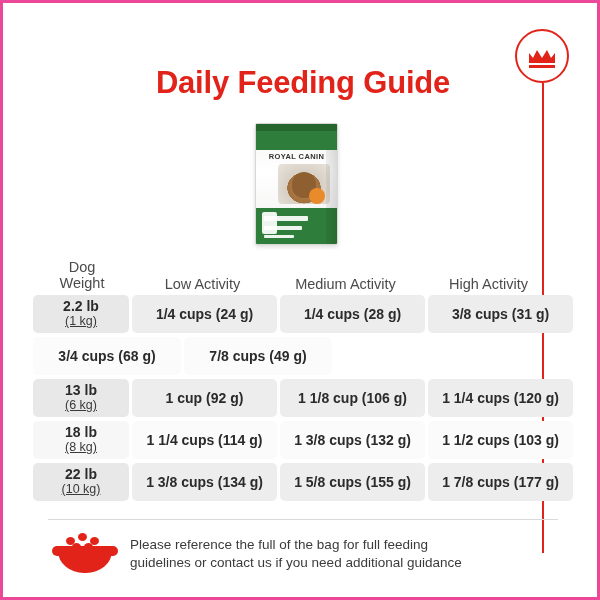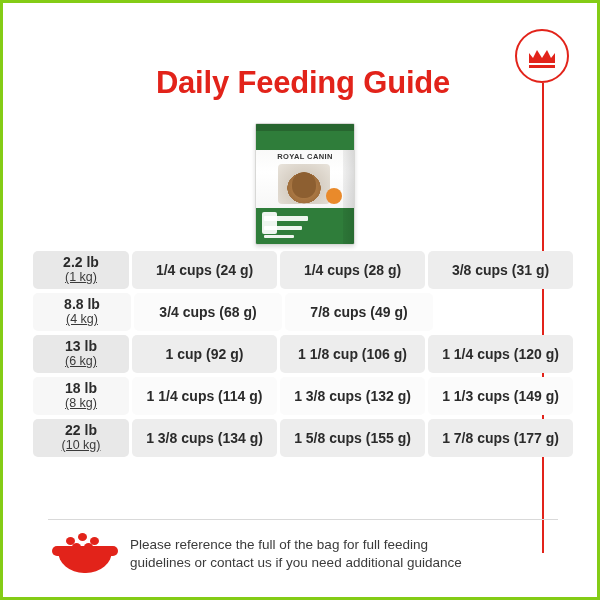--- a/index.html
+++ b/index.html
@@ -11,21 +11,21 @@
     height: 600px;
     background: #ffffff;
     font-family: "Liberation Sans", sans-serif;
     overflow: hidden;
   }
   .page {
     position: relative;
     width: 600px;
     height: 600px;
     box-sizing: border-box;
-    border: 3px solid #84cc16;
+    border: 3px solid #ec4899;
     background: #ffffff;
   }
 
   
   .crown-wrap {
     position: absolute;
     top: 26px;
     right: 26px;
     width: 56px;
     height: 56px;
@@ -59,21 +59,21 @@
     font-size: 31px;
     font-weight: bold;
     letter-spacing: -0.2px;
   }
 
   
   .bag {
     position: absolute;
     top: 120px;
     left: 252px;
-    width: 100px;
+    width: 83px;
     height: 122px;
   }
   .bag-body {
     position: absolute;
     inset: 0;
     background: linear-gradient(180deg, #f3f3f1 0%, #ffffff 40%, #efefee 100%);
     border: 1px solid #d8d8d6;
     border-radius: 2px;
     box-shadow: 0 2px 4px rgba(0,0,0,0.14);
     overflow: hidden;
@@ -313,36 +313,41 @@
         <div class="bag-line" style="top:27px; width:30px; height:3px;"></div>
       </div>
       <div class="bag-sticker"></div>
       <div class="bag-orange"></div>
       <div class="bag-right-strip"></div>
     </div>
   </div>
 
   <div class="table">
 
+    <div class="thead">
+      <div class="th th-weight">
+        <div>Dog</div>
+        <div>Weight</div>
+      </div>
+      <div class="th th-col">Low Activity</div>
+      <div class="th th-col">Medium Activity</div>
+      <div class="th th-col">High Activity</div>
+    </div>
 
     <div class="trow">
       <div class="cell cell-weight">
         <span>2.2 lb</span>
         <span class="kg">(1 kg)</span>
       </div>
       <div class="cell cell-val">1/4 cups (24 g)</div>
       <div class="cell cell-val">1/4 cups (28 g)</div>
       <div class="cell cell-val last">3/8 cups (31 g)</div>
     </div>
 
     <div class="trow alt">
-      <div class="cell cell-weight">
-        <span>8.8 lb</span>
-        <span class="kg">(4 kg)</span>
-      </div>
       <div class="cell cell-val">3/4 cups (68 g)</div>
       <div class="cell cell-val last">7/8 cups (49 g)</div>
     </div>
 
     <div class="trow">
       <div class="cell cell-weight">
         <span>13 lb</span>
         <span class="kg">(6 kg)</span>
       </div>
       <div class="cell cell-val">1 cup (92 g)</div>
@@ -350,21 +355,21 @@
       <div class="cell cell-val last">1 1/4 cups (120 g)</div>
     </div>
 
     <div class="trow alt">
       <div class="cell cell-weight">
         <span>18 lb</span>
         <span class="kg">(8 kg)</span>
       </div>
       <div class="cell cell-val">1 1/4 cups (114 g)</div>
       <div class="cell cell-val">1 3/8 cups (132 g)</div>
-      <div class="cell cell-val last">1 1/3 cups (149 g)</div>
+      <div class="cell cell-val last">1 1/2 cups (103 g)</div>
     </div>
 
     <div class="trow">
       <div class="cell cell-weight">
         <span>22 lb</span>
         <span class="kg">(10 kg)</span>
       </div>
       <div class="cell cell-val">1 3/8 cups (134 g)</div>
       <div class="cell cell-val">1 5/8 cups (155 g)</div>
       <div class="cell cell-val last">1 7/8 cups (177 g)</div>

